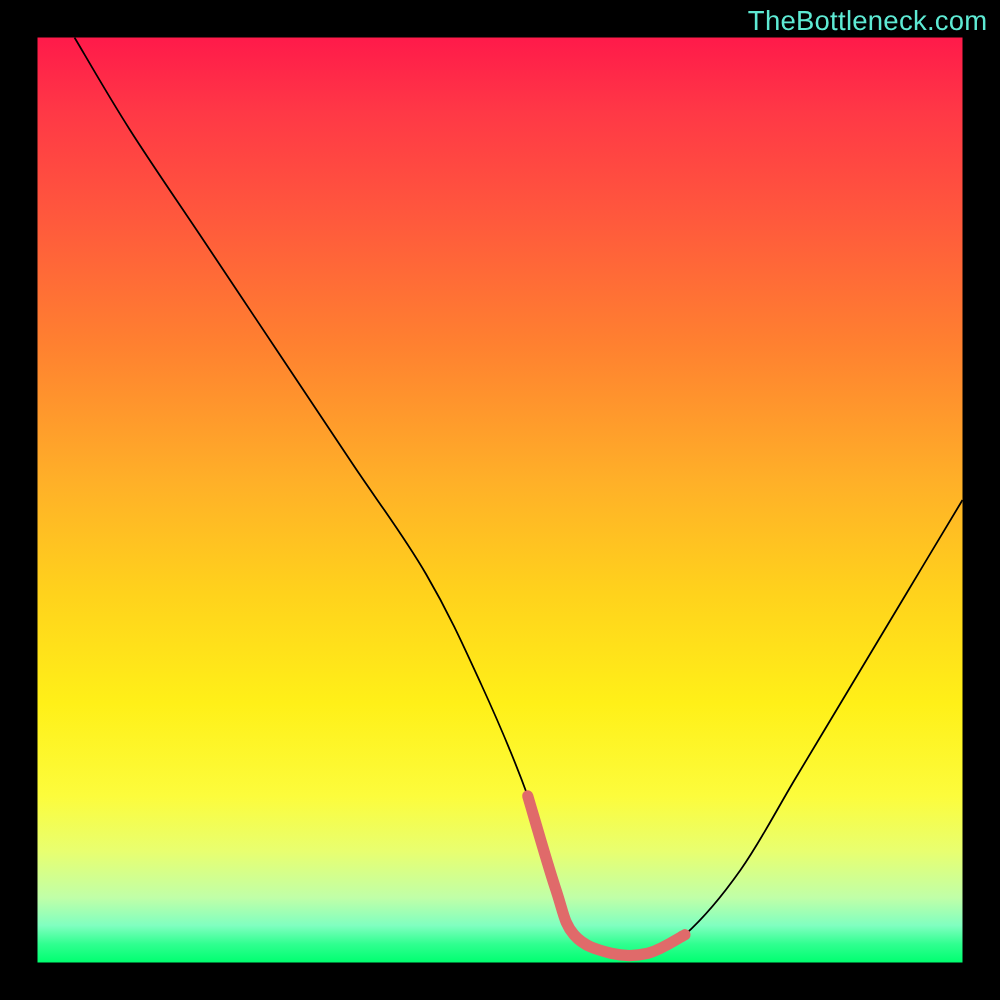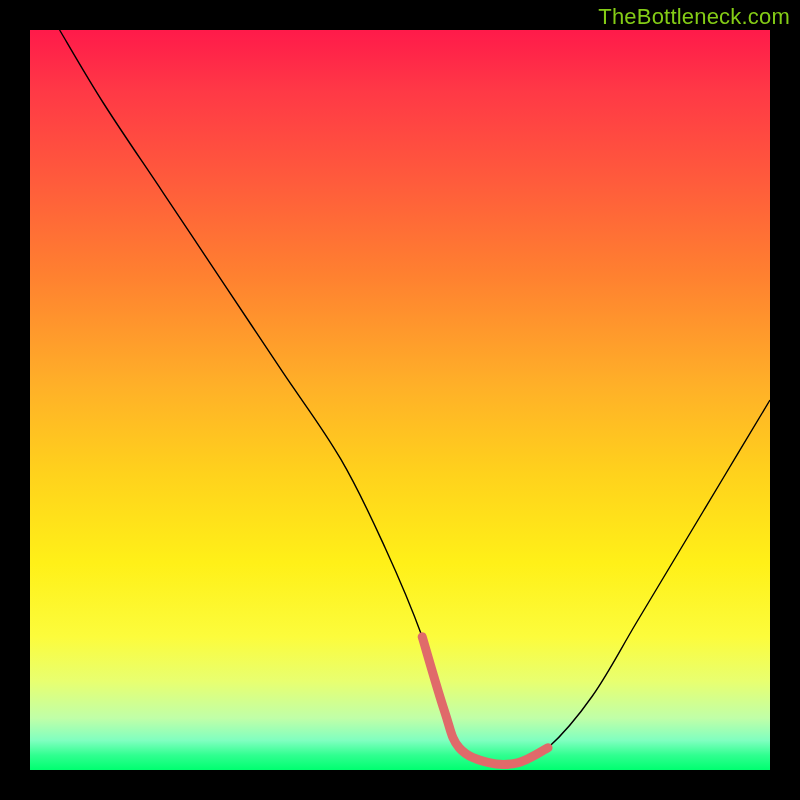--- a/index.html
+++ b/index.html
@@ -8,21 +8,21 @@
     height: 800px;
     background: #000;
     position: relative;
     font-family: Arial, Helvetica, sans-serif;
     overflow: hidden;
   }
   .watermark {
     position: absolute;
     top: 4px;
     right: 10px;
-    color: #84cc16;
+    color: #5eead4;
     font-size: 22px;
     font-weight: 500;
     z-index: 10;
     letter-spacing: 0.2px;
   }
   .plot-area {
     position: absolute;
     left: 30px;
     top: 30px;
     width: 740px;

